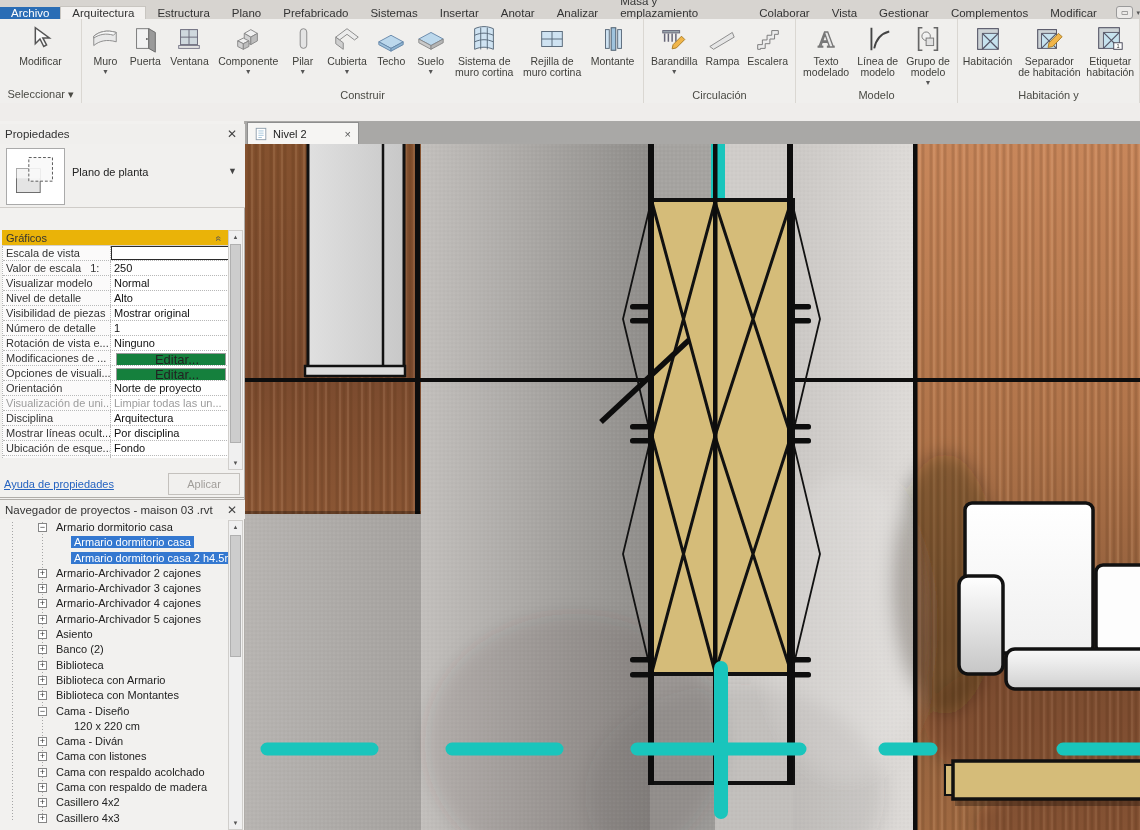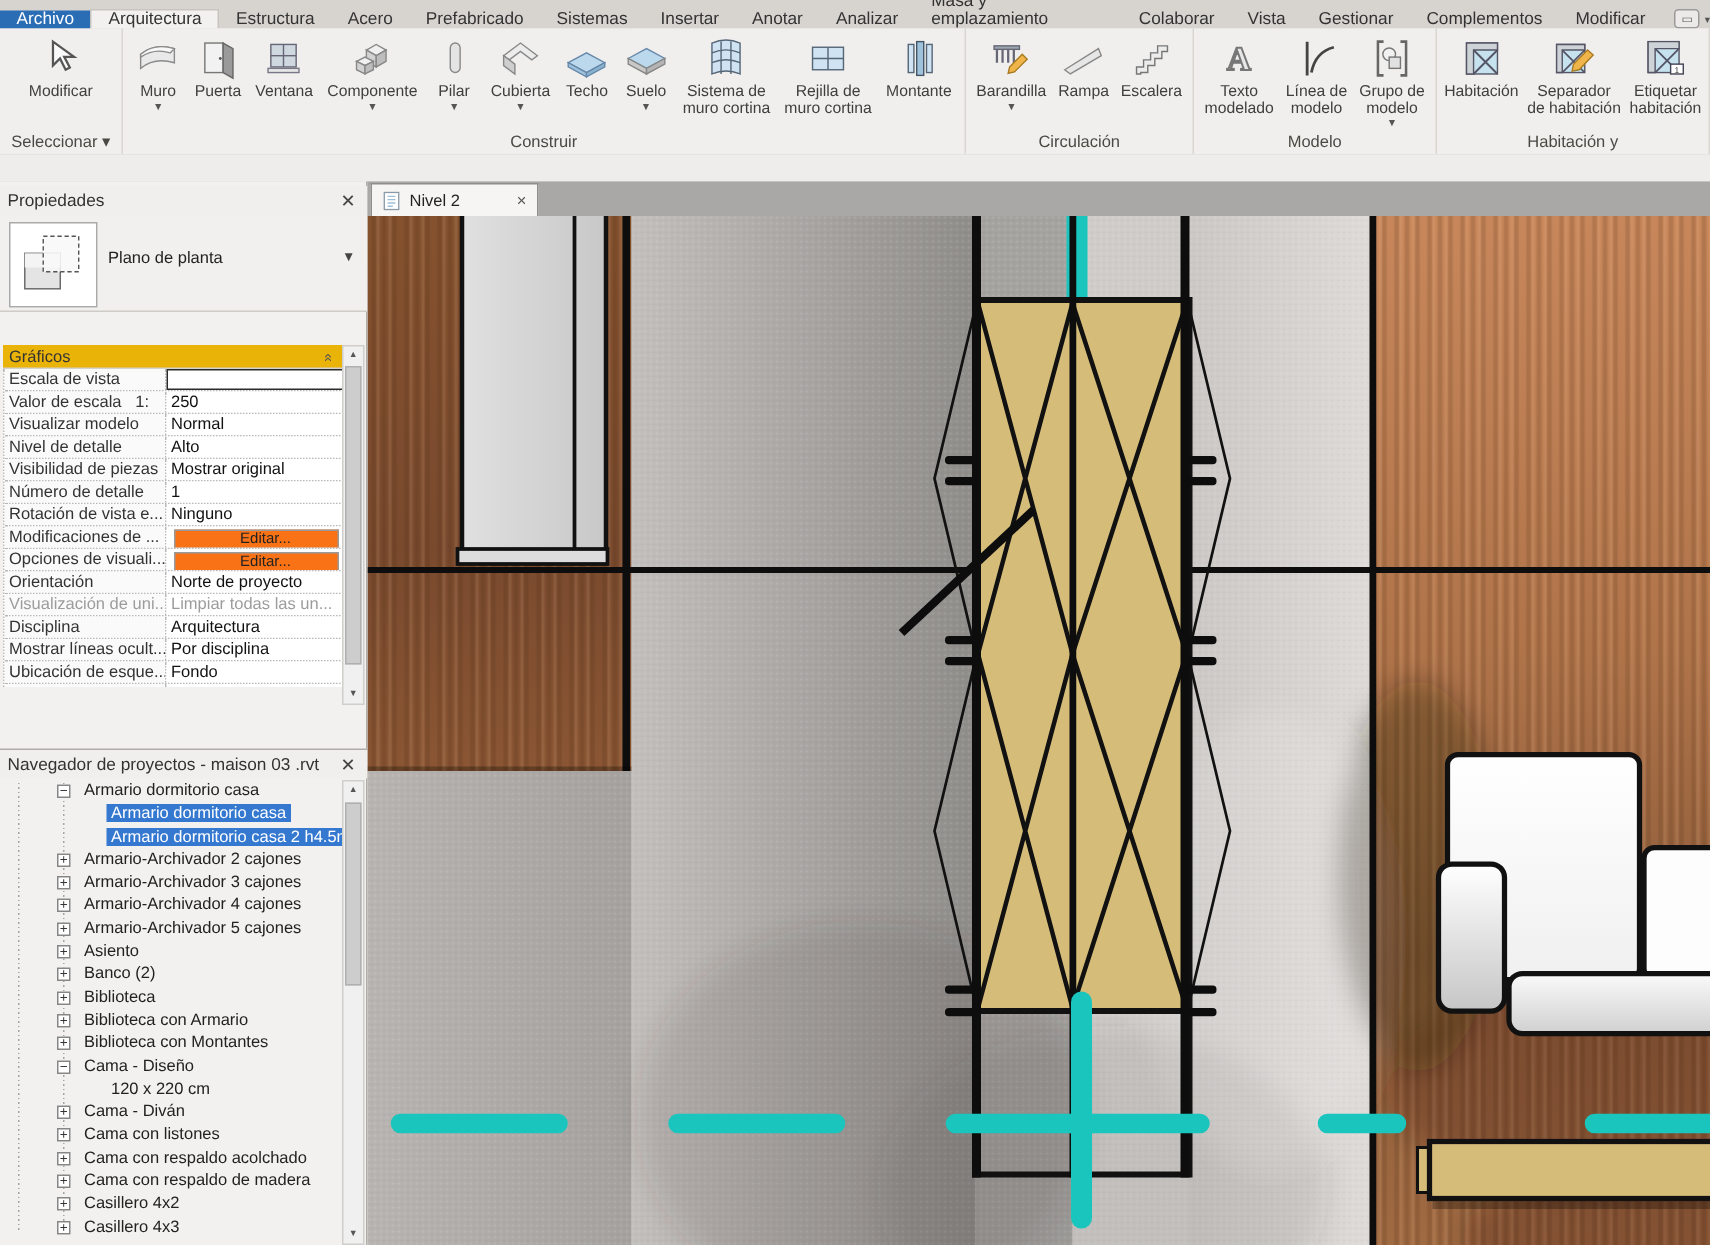--- a/index.html
+++ b/index.html
@@ -64,22 +64,22 @@
 
   #prop-rows{position:absolute;left:2px;top:125px;width:226px;height:212px;overflow:hidden;
     background:#fdfdfd;border-left:1px dotted #b8b8b8;}
   .prow{display:flex;height:15px;border-bottom:1px dotted #b8b8b8;font-size:11px;box-sizing:border-box;}
   .plabel{width:108px;color:#333;padding:1px 0 0 3px;box-sizing:border-box;border-right:1px dotted #b8b8b8;
     background:#fbfafa;white-space:nowrap;overflow:hidden;}
   .pvalue{flex:1;color:#111;padding:1px 0 0 3px;box-sizing:border-box;border-right:1px dotted #b8b8b8;
     background:#fff;white-space:nowrap;overflow:hidden;position:relative;}
   .pvalue.sel{border:1px solid #2b2b2b;padding-top:12px;}
   .prow.disabled .plabel,.prow.disabled .pvalue{color:#9c9c9c;}
-  .pbtn{margin:1px 2px;height:11px;background:#f97316;border:1px solid #999;
-    font-size:10px;color:#222;text-align:center;line-height:11px;padding-left:12px;}
+  .pbtn{margin:1px 2px;height:11px;background:#15803d;border:1px solid #999;
+    font-size:13px;color:#222;text-align:center;line-height:11px;padding-left:12px;}
 
   .vscroll{position:absolute;width:15px;background:#f0f0f0;border:1px solid #d0cecb;box-sizing:border-box;}
   .varrow{position:absolute;left:0;width:13px;height:12px;font-size:6px;color:#555;text-align:center;line-height:12px;}
   .vthumb{position:absolute;left:1px;width:11px;background:#cdcdcd;border:1px solid #b0b0b0;box-sizing:border-box;}
 
   #props-footer{position:absolute;left:0;top:349px;width:245px;height:27px;border-bottom:1px solid #b0ada9;}
   #help-link{position:absolute;left:4px;top:8px;font-size:11px;color:var(--link-blue,#2563c0);
     text-decoration:underline;cursor:pointer;}
   #apply-btn{position:absolute;right:5px;top:3px;width:70px;height:20px;background:#f1f0ee;
     border:1px solid #c4c1bd;color:#a09d99;font-size:11px;text-align:center;line-height:20px;}
@@ -110,21 +110,21 @@
 </head>
 <body>
 
 <div id="app">
 
   <div id="menubar">
 
     <div class="mtab file">Archivo</div>
       <div class="mtab active">Arquitectura</div>
       <div class="mtab">Estructura</div>
-      <div class="mtab">Acero</div>
+      <div class="mtab">Plano</div>
       <div class="mtab">Prefabricado</div>
       <div class="mtab">Sistemas</div>
       <div class="mtab">Insertar</div>
       <div class="mtab">Anotar</div>
       <div class="mtab">Analizar</div>
       <div class="mtab">Masa y emplazamiento</div>
       <div class="mtab">Colaborar</div>
       <div class="mtab">Vista</div>
       <div class="mtab">Gestionar</div>
       <div class="mtab">Complementos</div>
@@ -431,20 +431,24 @@
           <div class="pvalue"></div>
         </div>
       </div>
 
     <div class="vscroll" style="left:228px;top:109px;height:240px;">
       <div class="varrow" style="top:0;">▲</div>
       <div class="vthumb" style="top:13px;height:199px;"></div>
       <div class="varrow" style="bottom:0;">▼</div>
     </div>
 
+    <div id="props-footer">
+      <div id="help-link">Ayuda de propiedades</div>
+      <div id="apply-btn">Aplicar</div>
+    </div>
 
     <div class="ptitle" id="browser-title">
       <span>Navegador de proyectos - maison 03 .rvt</span>
       <span class="pclose" style="top:3px;">✕</span>
     </div>
 
     <div id="tree">
       <div class="guide" style="left:12px;top:2px;height:300px;"></div>
       <div class="guide" style="left:42px;top:2px;height:296px;"></div>
     <div class="trow">

